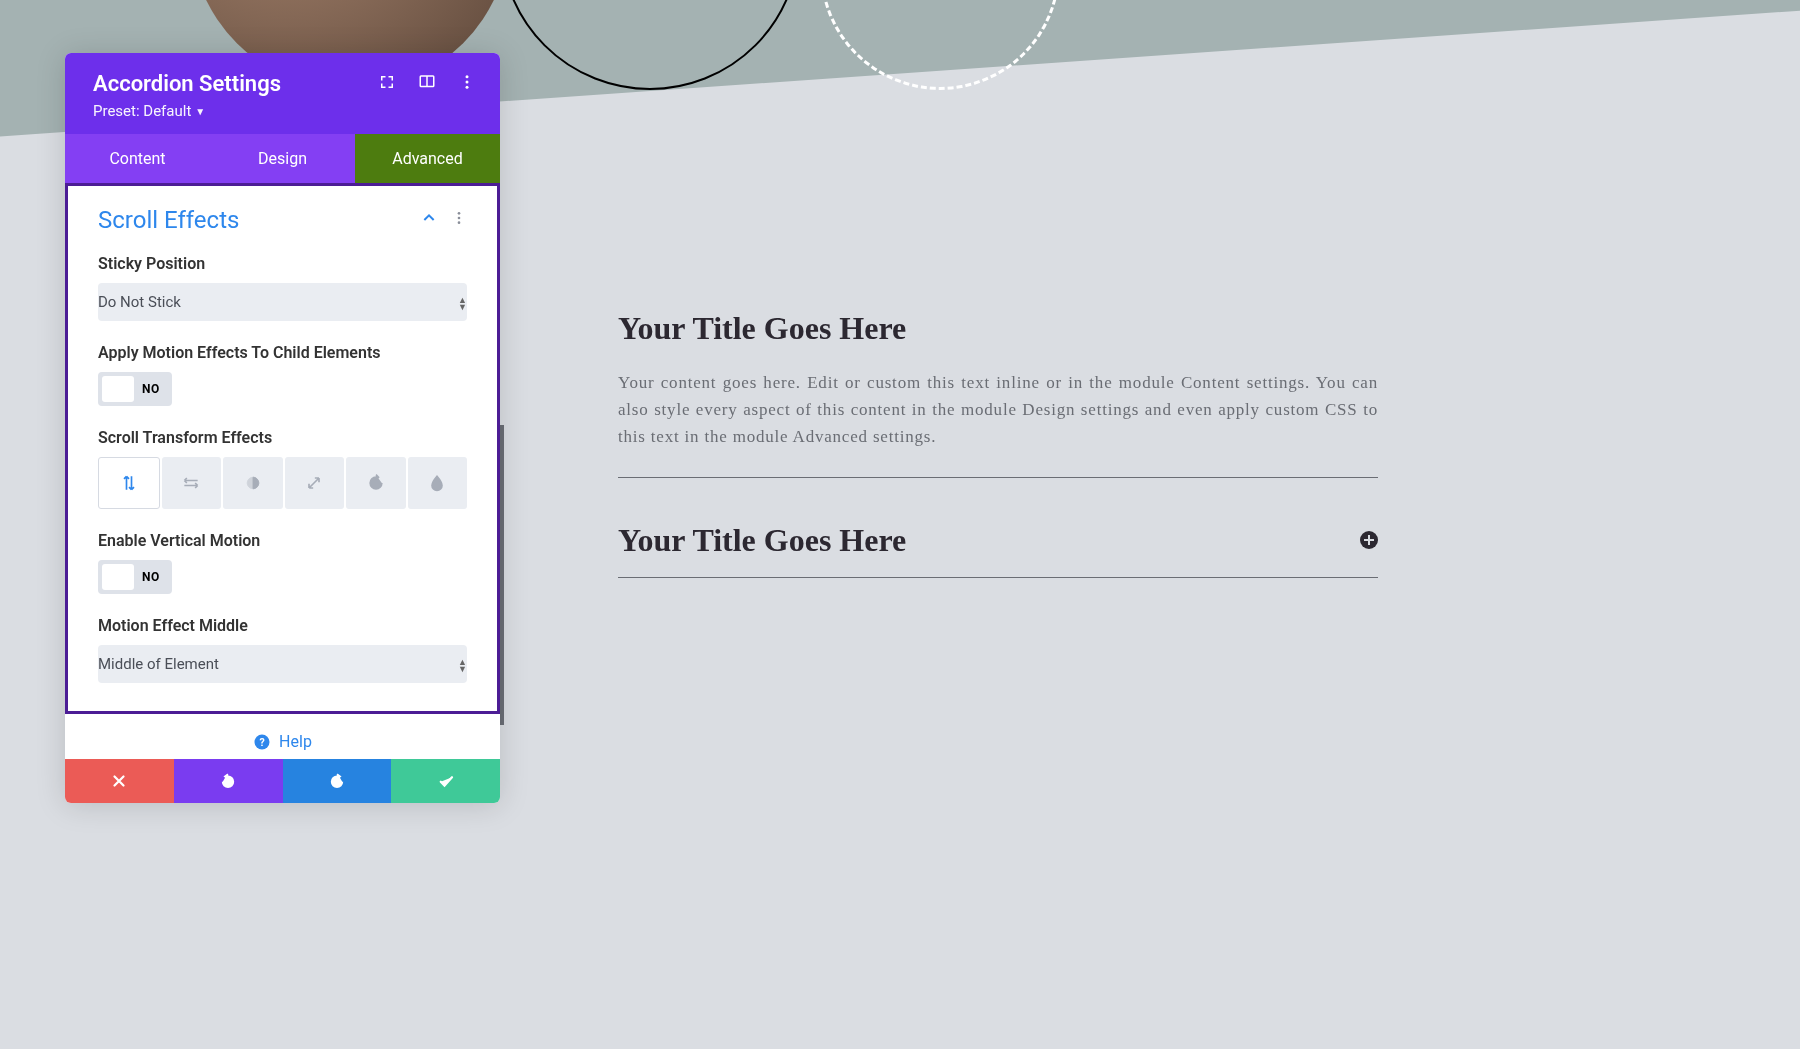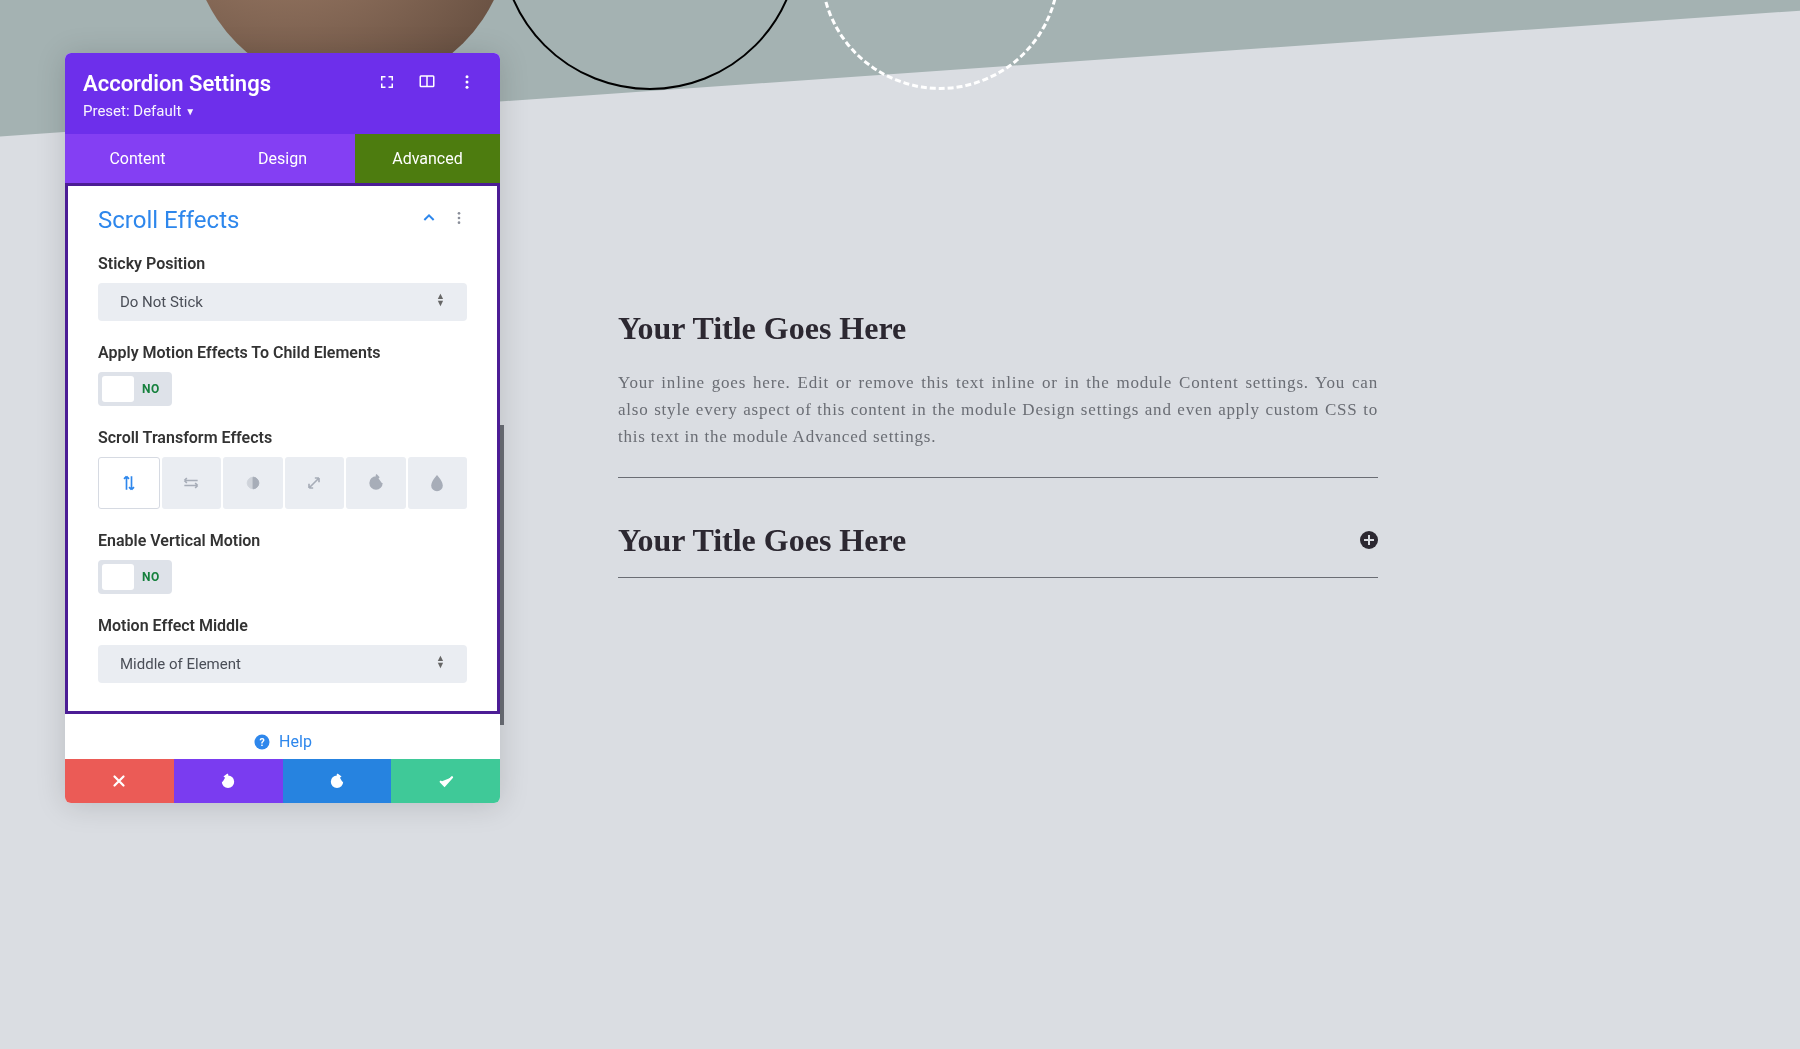--- a/index.html
+++ b/index.html
@@ -69,21 +69,21 @@
   width: 435px;
   background: #fff;
   border-radius: 6px;
   box-shadow: 0 2px 30px rgba(0,0,0,0.15);
   z-index: 10;
   overflow: hidden;
 }
 
 .panel-header {
   background: #6d2feb;
-  padding: 18px 24px 14px 18px;
+  padding: 18px 24px 14px 28px;
   color: #fff;
 }
 .panel-header-row {
   display: flex;
   align-items: center;
   justify-content: space-between;
 }
 .panel-title {
   font-size: 22px;
   font-weight: 600;
@@ -149,24 +149,24 @@
 .field { margin-bottom: 22px; }
 .field-label {
   font-size: 16px;
   color: #333;
   font-weight: 600;
   margin-bottom: 10px;
 }
 .select {
   background: #eaedf2;
   border-radius: 4px;
-  padding: 10px 22px;
+  padding: 10px 0;
   display: flex;
   justify-content: space-between;
-  align-items: flex-start;
+  align-items: flex-end;
   font-size: 15px;
   color: #4a4e57;
 }
 .select-arrows {
   display: flex;
   flex-direction: column;
   line-height: 7px;
   font-size: 9px;
   color: #666;
 }
@@ -181,21 +181,21 @@
 }
 .toggle-handle {
   width: 32px;
   height: 26px;
   background: #fff;
   border-radius: 3px;
 }
 .toggle-text {
   font-size: 12px;
   font-weight: 700;
-  color: #15803d;
+  color: #000000;
   margin-left: 8px;
   letter-spacing: 0.5px;
 }
 
 .effect-row {
   display: flex;
   gap: 2px;
 }
 .effect-btn {
   flex: 1;
@@ -464,20 +464,20 @@
     <div class="fbtn fbtn-green">
       <svg viewBox="0 0 24 24" fill="none" stroke="#fff" stroke-width="3" stroke-linecap="round">
           <polyline points="5 13 10 18 20 7"></polyline>
         </svg>
     </div>
   </div>
 </div>
 
 <div class="content">
   <div class="content-title">Your Title Goes Here</div>
-  <div class="content-body">Your inline goes here. Edit or remove this text inline or in the module Content settings. You can also style every aspect of this content in the module Design settings and even apply custom CSS to this text in the module Advanced settings.</div>
+  <div class="content-body">Your content goes here. Edit or custom this text inline or in the module Content settings. You can also style every aspect of this content in the module Design settings and even apply custom CSS to this text in the module Advanced settings.</div>
   <hr class="divider">
   <div class="collapsed-section">
     <div class="content-title">Your Title Goes Here</div>
     <div class="plus-icon"></div>
   </div>
   <hr class="divider">
 </div>
 
 </body></html>

